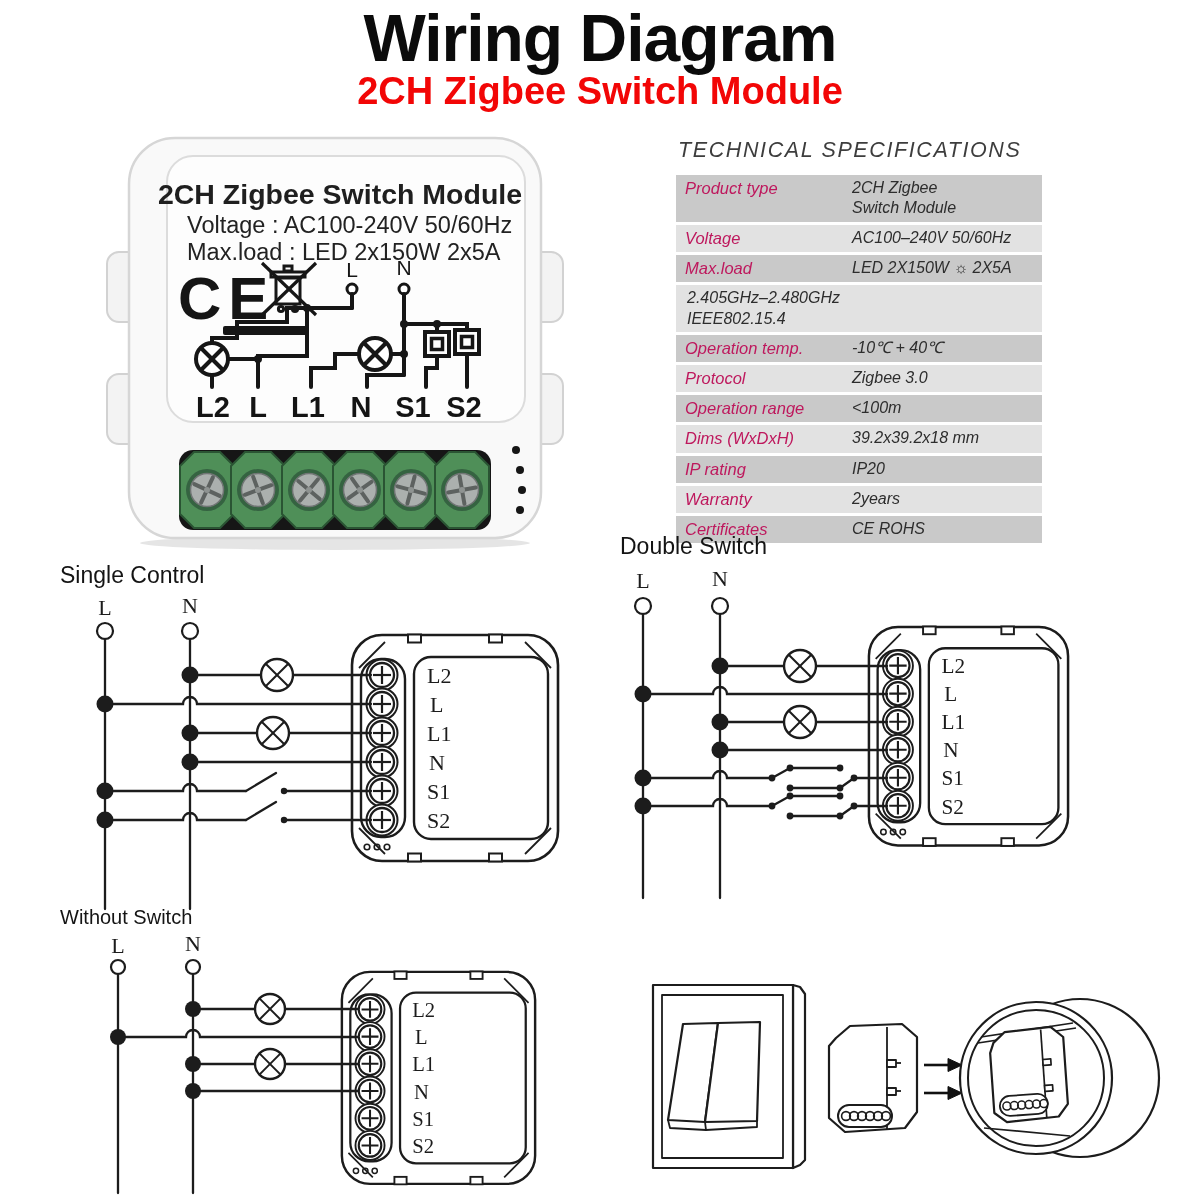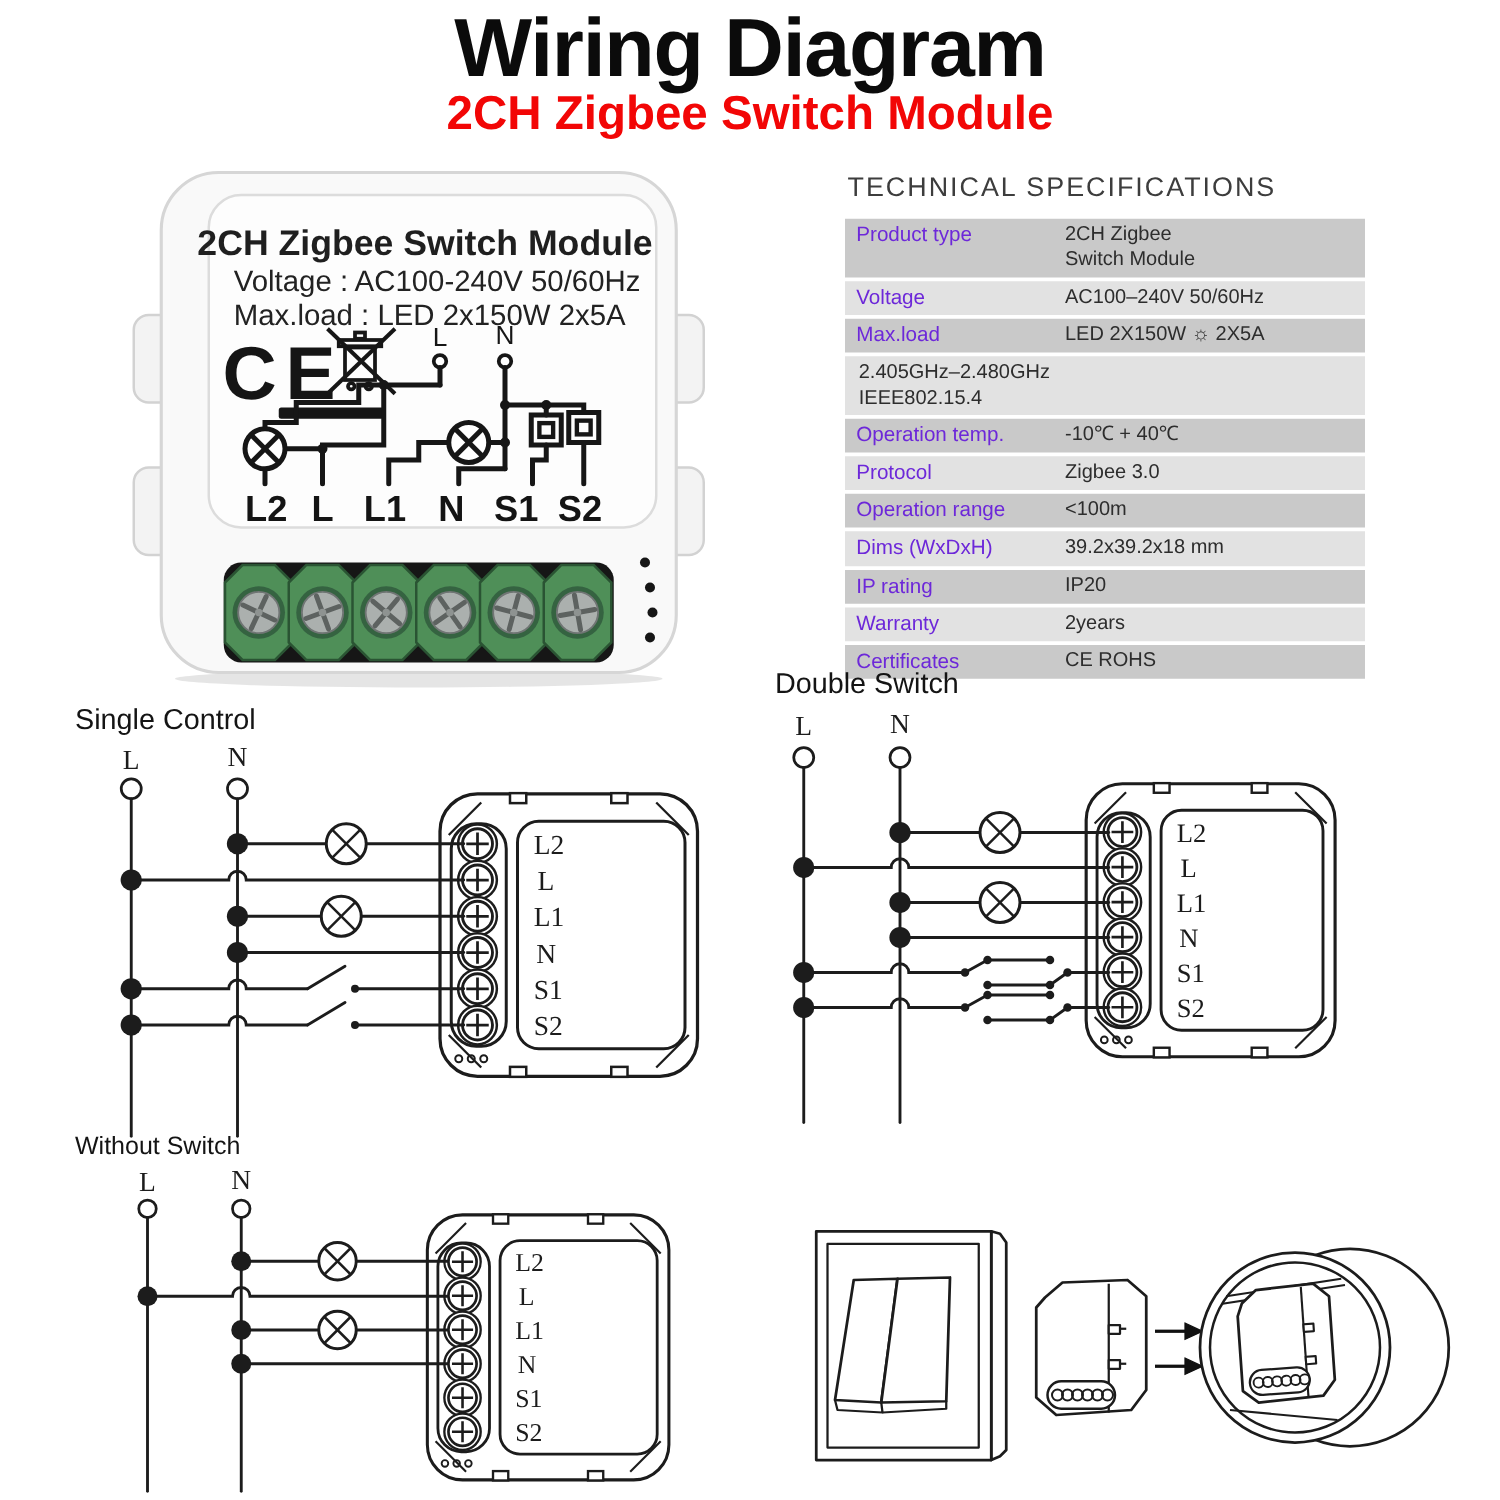--- a/index.html
+++ b/index.html
@@ -2,27 +2,27 @@
 <html><head>
 <meta charset="utf-8">
 <style>
   html,body{margin:0;padding:0;}
   body{width:1200px;height:1200px;position:relative;background:#fff;overflow:hidden;
        font-family:"Liberation Sans",sans-serif;color:#1c1c1c;}
   .abs{position:absolute;}
   .page-title{top:0;left:0;width:1200px;text-align:center;font-size:66px;font-weight:700;
               letter-spacing:-1px;color:#0b0b0b;}
   .page-subtitle{top:70px;left:0;width:1200px;text-align:center;font-size:38px;font-weight:700;}
-  .specs{top:138px;left:676px;width:416px;}
+  .specs{top:138px;left:676px;width:366px;font-style:italic;}
   .specs h3{margin:0 0 12px 2px;font-size:21.5px;font-weight:400;color:#3d3d3d;letter-spacing:1.6px;}
   .spec-table{width:100%;}
   .spec-row{display:flex;margin-bottom:3px;}
   .spec-row:nth-child(odd){background:#c9c9c9;}
   .spec-row:nth-child(even){background:#e2e2e2;}
-  .spec-label{width:150px;padding:3px 6px 3px 9px;font-size:16.5px;color:#6d28d9;
+  .spec-label{width:150px;padding:3px 6px 3px 9px;font-size:16.5px;color:#be185d;
               white-space:pre-line;line-height:1.28;flex:none;}
   .spec-value{flex:1;padding:3px 4px 3px 11px;font-size:16px;color:#2d2d2d;
               white-space:pre-line;line-height:1.28;}
   .diagram-title{font-size:23px;color:#141414;}
   .diagram-title.big{font-size:20px;}
   svg{display:block;}
   .wire{stroke:#1c1c1c;stroke-width:2.3;fill:none;stroke-linecap:round;}
   .thin{stroke:#1c1c1c;stroke-width:2;fill:none;}
   .dot{fill:#1c1c1c;}
   .lampc{fill:#fff;stroke:#1c1c1c;stroke-width:2.4;}

